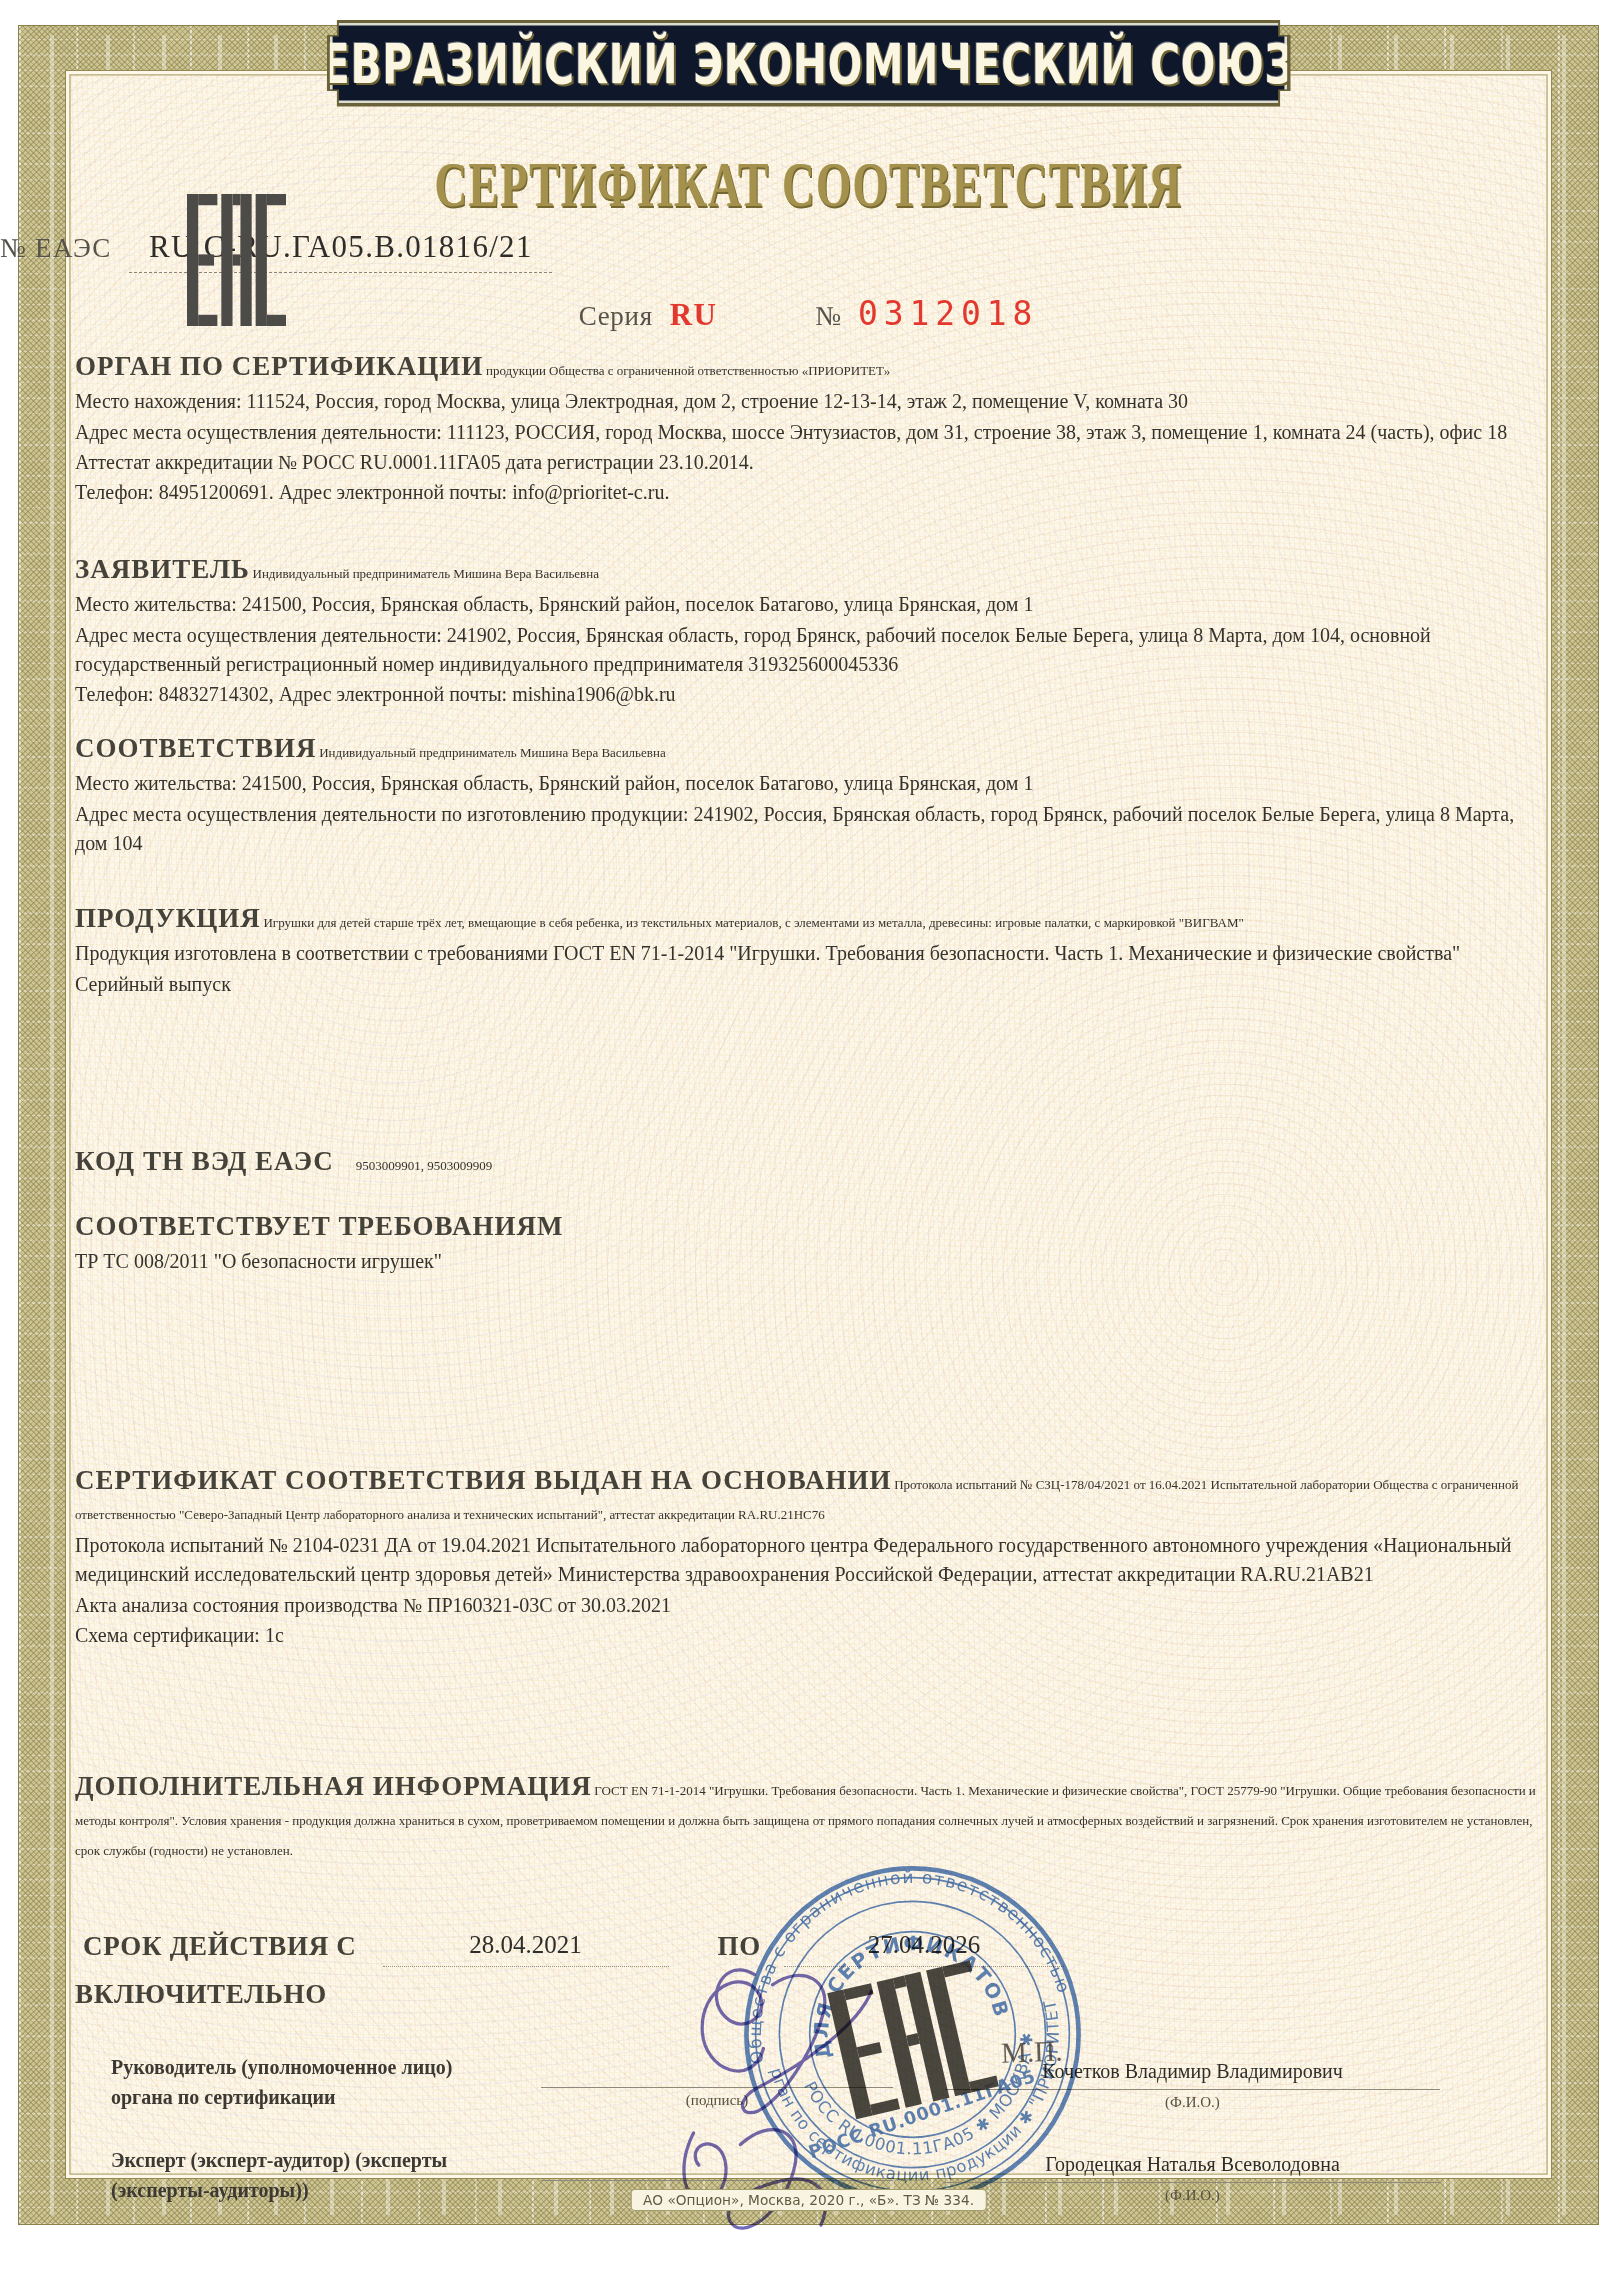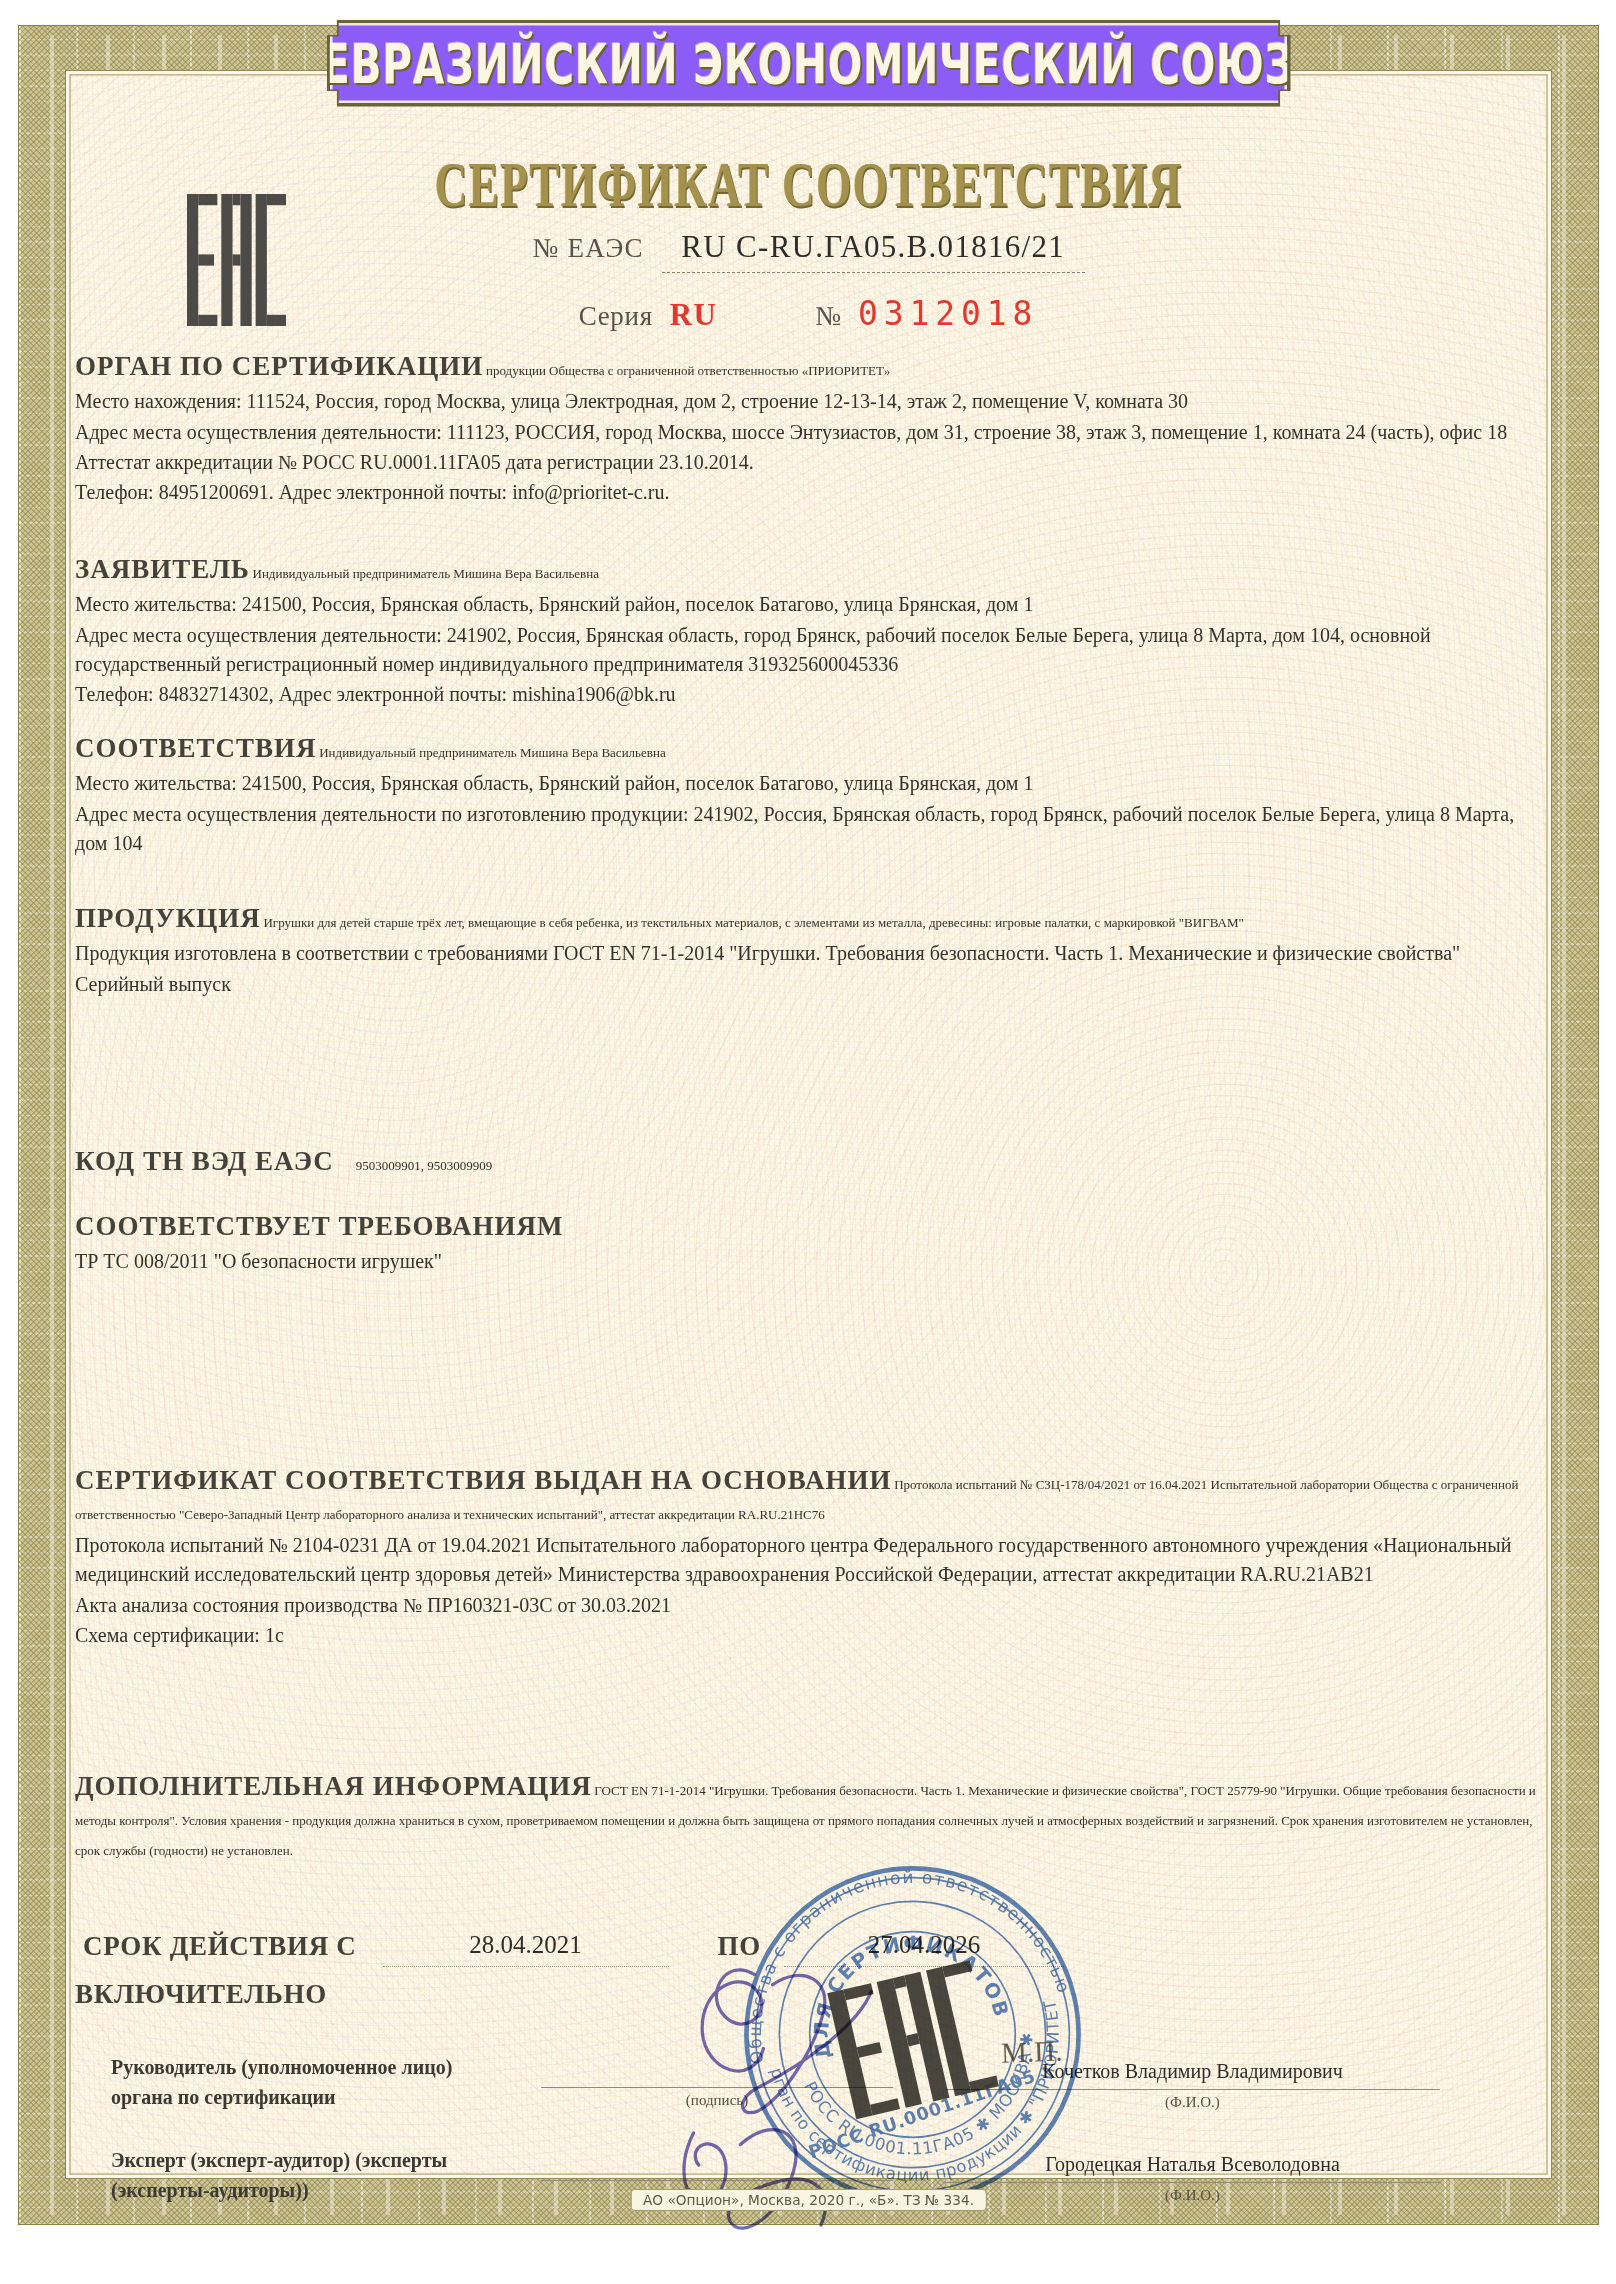--- a/index.html
+++ b/index.html
@@ -29,37 +29,37 @@
       repeating-linear-gradient(2deg, rgba(240,225,160,.18) 0 1.3px, transparent 1.3px 5.9px),
       repeating-linear-gradient(46deg, rgba(225,205,150,.12) 0 0.7px, transparent 0.7px 4.6px),
       repeating-linear-gradient(-44deg, rgba(230,190,180,.10) 0 0.7px, transparent 0.7px 4.6px);
     border:1.3px solid #95894f;
     box-shadow: inset 0 0 0 3.3px #fdf8ea, inset 0 0 0 4.6px #b3a873;}
 
   
   .band{position:absolute;top:19.5px;left:50%;transform:translateX(-50%);width:964px;height:87px;
     background:#6b6238;z-index:5;
     clip-path:polygon(0 15.6px,10.4px 15.6px,10.4px 0,calc(100% - 10.4px) 0,calc(100% - 10.4px) 15.6px,100% 15.6px,100% calc(100% - 15.6px),calc(100% - 10.4px) calc(100% - 15.6px),calc(100% - 10.4px) 100%,10.4px 100%,10.4px calc(100% - 15.6px),0 calc(100% - 15.6px));}
-  .band-in{position:absolute;inset:3.3px;background:#8b5cf6;
+  .band-in{position:absolute;inset:3.3px;background:#0f172a;
     clip-path:polygon(0 13.7px,9px 13.7px,9px 0,calc(100% - 9px) 0,calc(100% - 9px) 13.7px,100% 13.7px,100% calc(100% - 13.7px),calc(100% - 9px) calc(100% - 13.7px),calc(100% - 9px) 100%,9px 100%,9px calc(100% - 13.7px),0 calc(100% - 13.7px));
     box-shadow:inset 0 0 0 2.6px rgba(255,255,240,.85);
     display:flex;align-items:center;justify-content:center;}
   .band-text{font-family:"DejaVu Sans", sans-serif;font-weight:bold;font-size:42px;color:#fbf6e2;
     letter-spacing:0.7px;white-space:nowrap;transform:scaleY(1.32) scaleX(.97);
     text-shadow:2px 2px 0 #6c6133, -0.7px -0.7px 0 rgba(255,255,255,.35);}
 
   
   .eac-logo{position:absolute;left:187px;top:194px;width:99px;height:132px;color:#4c4b47;z-index:3;}
 
   
   .title{position:absolute;top:152px;left:0;right:0;text-align:center;z-index:2;}
   .title-text{display:inline-block;font-weight:bold;font-size:57px;letter-spacing:1.3px;color:#a3914d;
     transform:scale(.80,1.12);transform-origin:center;white-space:nowrap;
     text-shadow:1.3px 1.3px 0 #74672f, -0.7px -0.7px 0 #e3d8a6, 0 0 0.7px #8d7f42;}
-  .numline{position:absolute;top:229px;left:0;right:0;display:flex;justify-content:center;align-items:baseline;gap:18px;z-index:2;}
+  .numline{position:absolute;top:229px;left:0;right:0;display:flex;align-items:baseline;gap:18px;z-index:2;}
   .numline .lbl{font-size:27px;color:#57534a;letter-spacing:1.3px;}
   .numline .val{font-size:31px;color:#2f2d29;letter-spacing:1.3px;border-bottom:1.3px dashed #8c8476;padding:0 19.5px 6.5px 19.5px;}
   .seriesline{position:absolute;top:294px;left:0;right:0;display:flex;justify-content:center;align-items:baseline;z-index:2;}
   .seriesline .lbl{font-size:27px;color:#57534a;letter-spacing:0.7px;}
   .series-ru{font-size:31px;font-weight:bold;color:#e2382e;margin-left:17px;letter-spacing:1.3px;}
   .series-no-lbl{font-size:27px;color:#57534a;margin-left:98px;}
   .series-no{font-family:"DejaVu Sans Mono", monospace;font-size:33px;font-weight:normal;color:#e2382e;margin-left:17px;letter-spacing:5.9px;}
 
   
   .sec{position:absolute;left:75px;width:1466px;color:#35322c;z-index:2;}

